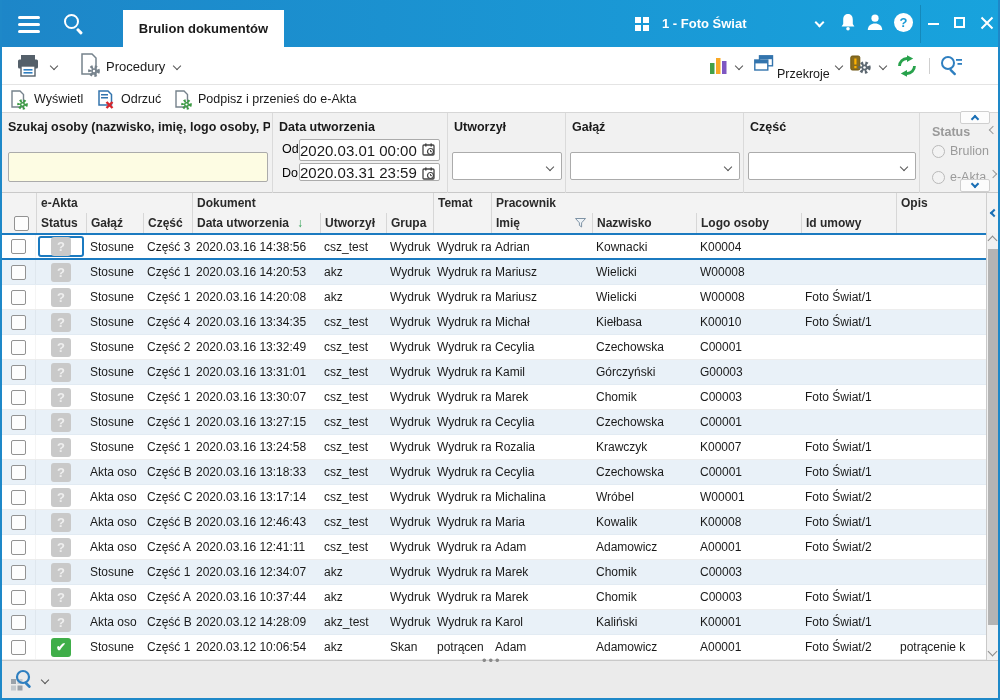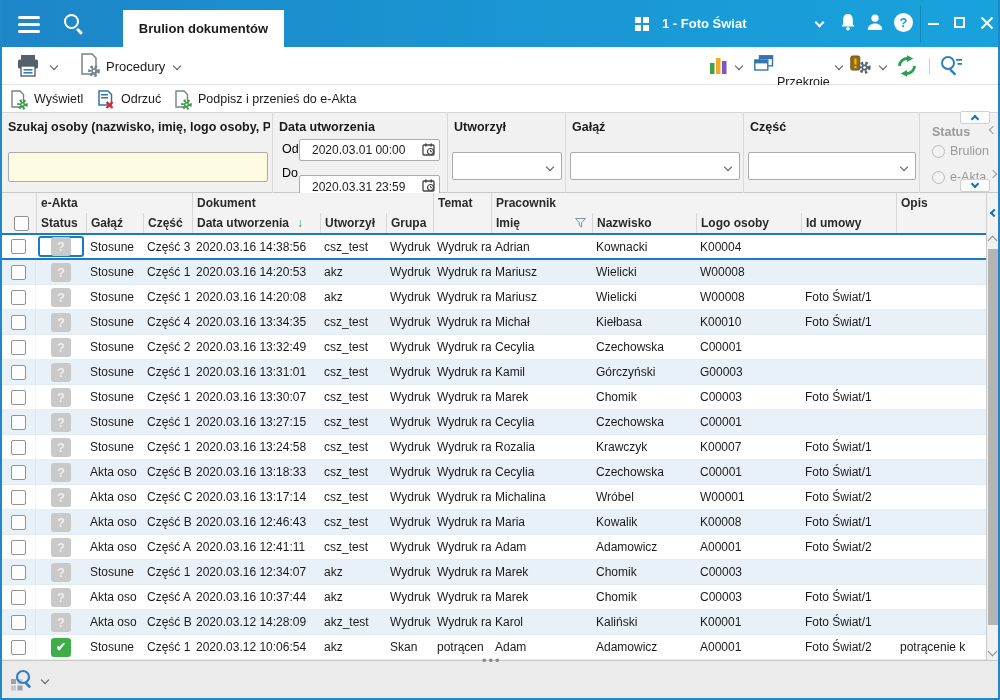--- a/index.html
+++ b/index.html
@@ -29,21 +29,21 @@
   .gchev { display:inline-block; width:6px; height:6px; border-right:1.8px solid #555; border-bottom:1.8px solid #555; transform:rotate(45deg); }
   .tbtext { font-size:13px; color:#1a1a1a; }
   .vsep { width:1px; height:16px; background:#cfcfcf; }
   
   .actions { position:absolute; left:0; top:85px; width:996px; height:28px; background:#fff; border-bottom:1px solid #d6d6d6; }
   .acttext { font-size:12.5px; color:#1a1a1a; }
   
   .filters { position:absolute; left:0; top:113px; width:996px; height:80px; background:#f1f1f1; border-bottom:1px solid #c9c9c9; }
   .fsec { position:absolute; top:0; height:80px; border-right:1px solid #dadada; }
   .flabel { position:absolute; top:7px; left:6px; right:2px; font-size:12.5px; font-weight:bold; color:#1a1a1a; white-space:nowrap; overflow:hidden; }
-  .finput { position:absolute; background:#fff; border:1px solid #ababab; border-radius:2px; font-size:12px; color:#1a1a1a; padding:0 12px; display:flex; align-items:center; }
+  .finput { position:absolute; background:#fff; border:1px solid #ababab; border-radius:2px; font-size:15px; color:#1a1a1a; padding:0 0; display:flex; align-items:center; }
   .fselect { position:absolute; background:#fff; border:1px solid #ababab; border-radius:2px; }
   .fselect .gchev { position:absolute; right:8px; top:11px; }
   .radio { flex:none; width:13px; height:13px; border-radius:50%; border:1px solid #b9b9b9; background:#f3f3f3; }
   .scrollbtn { position:absolute; width:30px; height:13px; background:#fcfcfc; border:1px solid #cfcfcf; border-radius:2px;
                display:flex; align-items:center; justify-content:center; }
   .bluechev { display:inline-block; width:6px; height:6px; border-right:2px solid #1a6fb5; border-bottom:2px solid #1a6fb5; }
   
   .ghead { position:absolute; left:0; top:193px; width:984px; height:40px; background:#f3f3f3; font-size:12px; font-weight:bold; color:#2a2a2a; }
   .gcell { position:absolute; padding-left:4px; display:flex; align-items:center; white-space:nowrap; overflow:hidden; }
   .grow1 { top:0; height:20px; border-left:1px solid #d7d7d7; }
@@ -141,21 +141,21 @@
       <rect x="7" y="3" width="4.5" height="16" fill="#f9a825"></rect>
       <rect x="13" y="6" width="4.5" height="13" fill="#7e57c2"></rect>
     </svg>
     <div class="abs gchev" style="left:734px;top:16px;"></div>
     <svg class="abs" style="left:752px;top:8px;" width="20" height="18">
       <rect x="5.5" y="0.8" width="13" height="10" fill="#fff" stroke="#3374ad" stroke-width="1.4"></rect>
       <rect x="5.5" y="0.8" width="13" height="3.4" fill="#3374ad"></rect>
       <rect x="0.8" y="5" width="13" height="10" fill="#fff" stroke="#3374ad" stroke-width="1.4"></rect>
       <rect x="0.8" y="5" width="13" height="3.4" fill="#3374ad"></rect>
     </svg>
-    <div class="abs tbtext" style="left:775px;top:28px;font-size:12.5px;"><span>Przekroje</span></div>
+    <div class="abs tbtext" style="left:775px;top:20px;font-size:12.5px;"><span>Przekroje</span></div>
     <div class="abs gchev" style="left:834px;top:16px;"></div>
     <svg class="abs" style="left:848px;top:8px;" width="22" height="20">
       <rect x="0.8" y="1" width="9" height="14" rx="1.5" fill="#8a6d1f" stroke="#6e5712" stroke-width="1"></rect>
       <rect x="4.3" y="3.5" width="2.2" height="6" fill="#ffb300"></rect>
       <rect x="4.3" y="11" width="2.2" height="2.2" fill="#ffb300"></rect>
       <circle cx="14.5" cy="12.5" r="4.4" fill="none" stroke="#5c6770" stroke-width="3.6" stroke-dasharray="2.2 2"></circle>
       <circle cx="14.5" cy="12.5" r="3" fill="#5c6770"></circle>
         <circle cx="14.5" cy="12.5" r="1.3" fill="#fff"></circle>
     </svg>
     <div class="abs gchev" style="left:878px;top:16px;"></div>
@@ -212,21 +212,21 @@
         <span>2020.03.01 00:00</span>
         <svg style="position:absolute;right:3px;top:3px;" width="14" height="14">
           <rect x="1" y="2" width="11" height="10" rx="1" fill="none" stroke="#444" stroke-width="1.3"></rect>
           <rect x="3" y="0.5" width="1.6" height="3" fill="#444"></rect>
             <rect x="8.4" y="0.5" width="1.6" height="3" fill="#444"></rect>
           <circle cx="8.5" cy="8.5" r="3" fill="#fff" stroke="#444" stroke-width="1.2"></circle>
           <path d="M8.5 7 L8.5 8.7 L10 8.7" stroke="#444" stroke-width="1" fill="none"></path>
         </svg>
       </div>
       <div class="abs" style="left:9px;top:53px;font-size:12.5px;">Do</div>
-      <div class="finput" style="left:26px;top:62px;width:141px;height:24px;">
+      <div class="finput" style="left:26px;top:50px;width:141px;height:18px;">
         <span>2020.03.31 23:59</span>
         <svg style="position:absolute;right:3px;top:3px;" width="14" height="14">
           <rect x="1" y="2" width="11" height="10" rx="1" fill="none" stroke="#444" stroke-width="1.3"></rect>
           <rect x="3" y="0.5" width="1.6" height="3" fill="#444"></rect>
             <rect x="8.4" y="0.5" width="1.6" height="3" fill="#444"></rect>
           <circle cx="8.5" cy="8.5" r="3" fill="#fff" stroke="#444" stroke-width="1.2"></circle>
           <path d="M8.5 7 L8.5 8.7 L10 8.7" stroke="#444" stroke-width="1" fill="none"></path>
         </svg>
       </div>
     </div>

